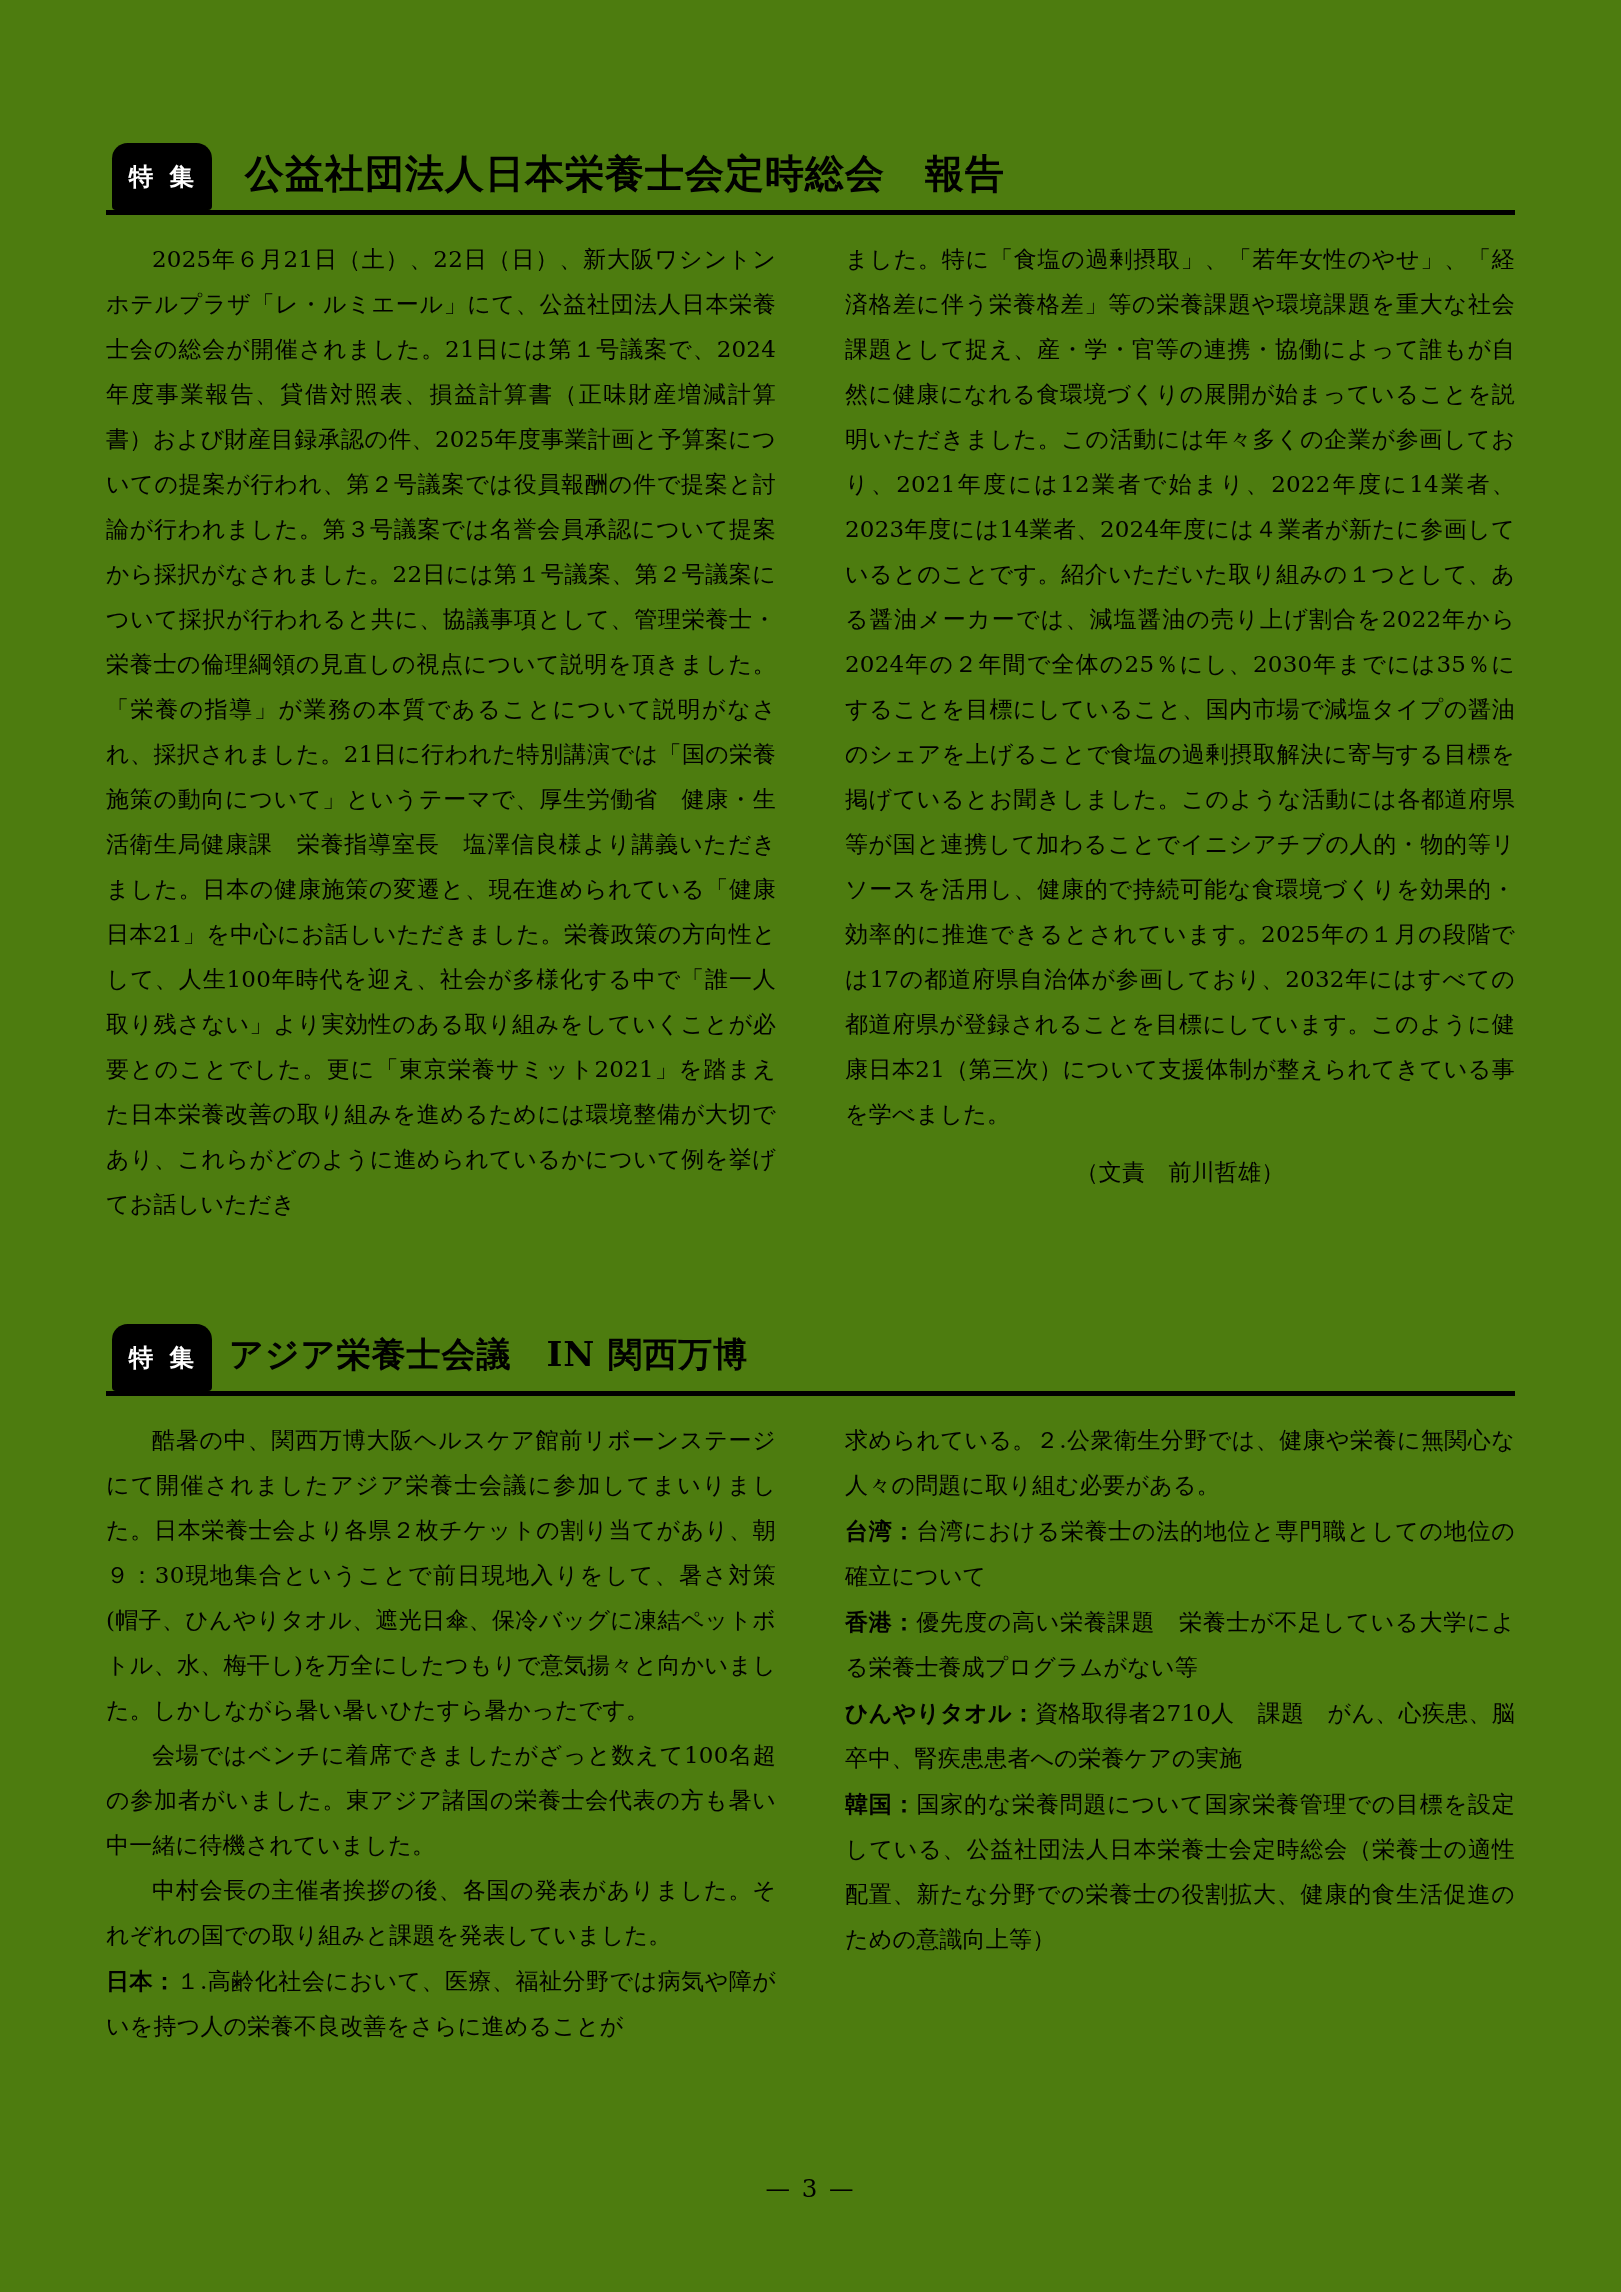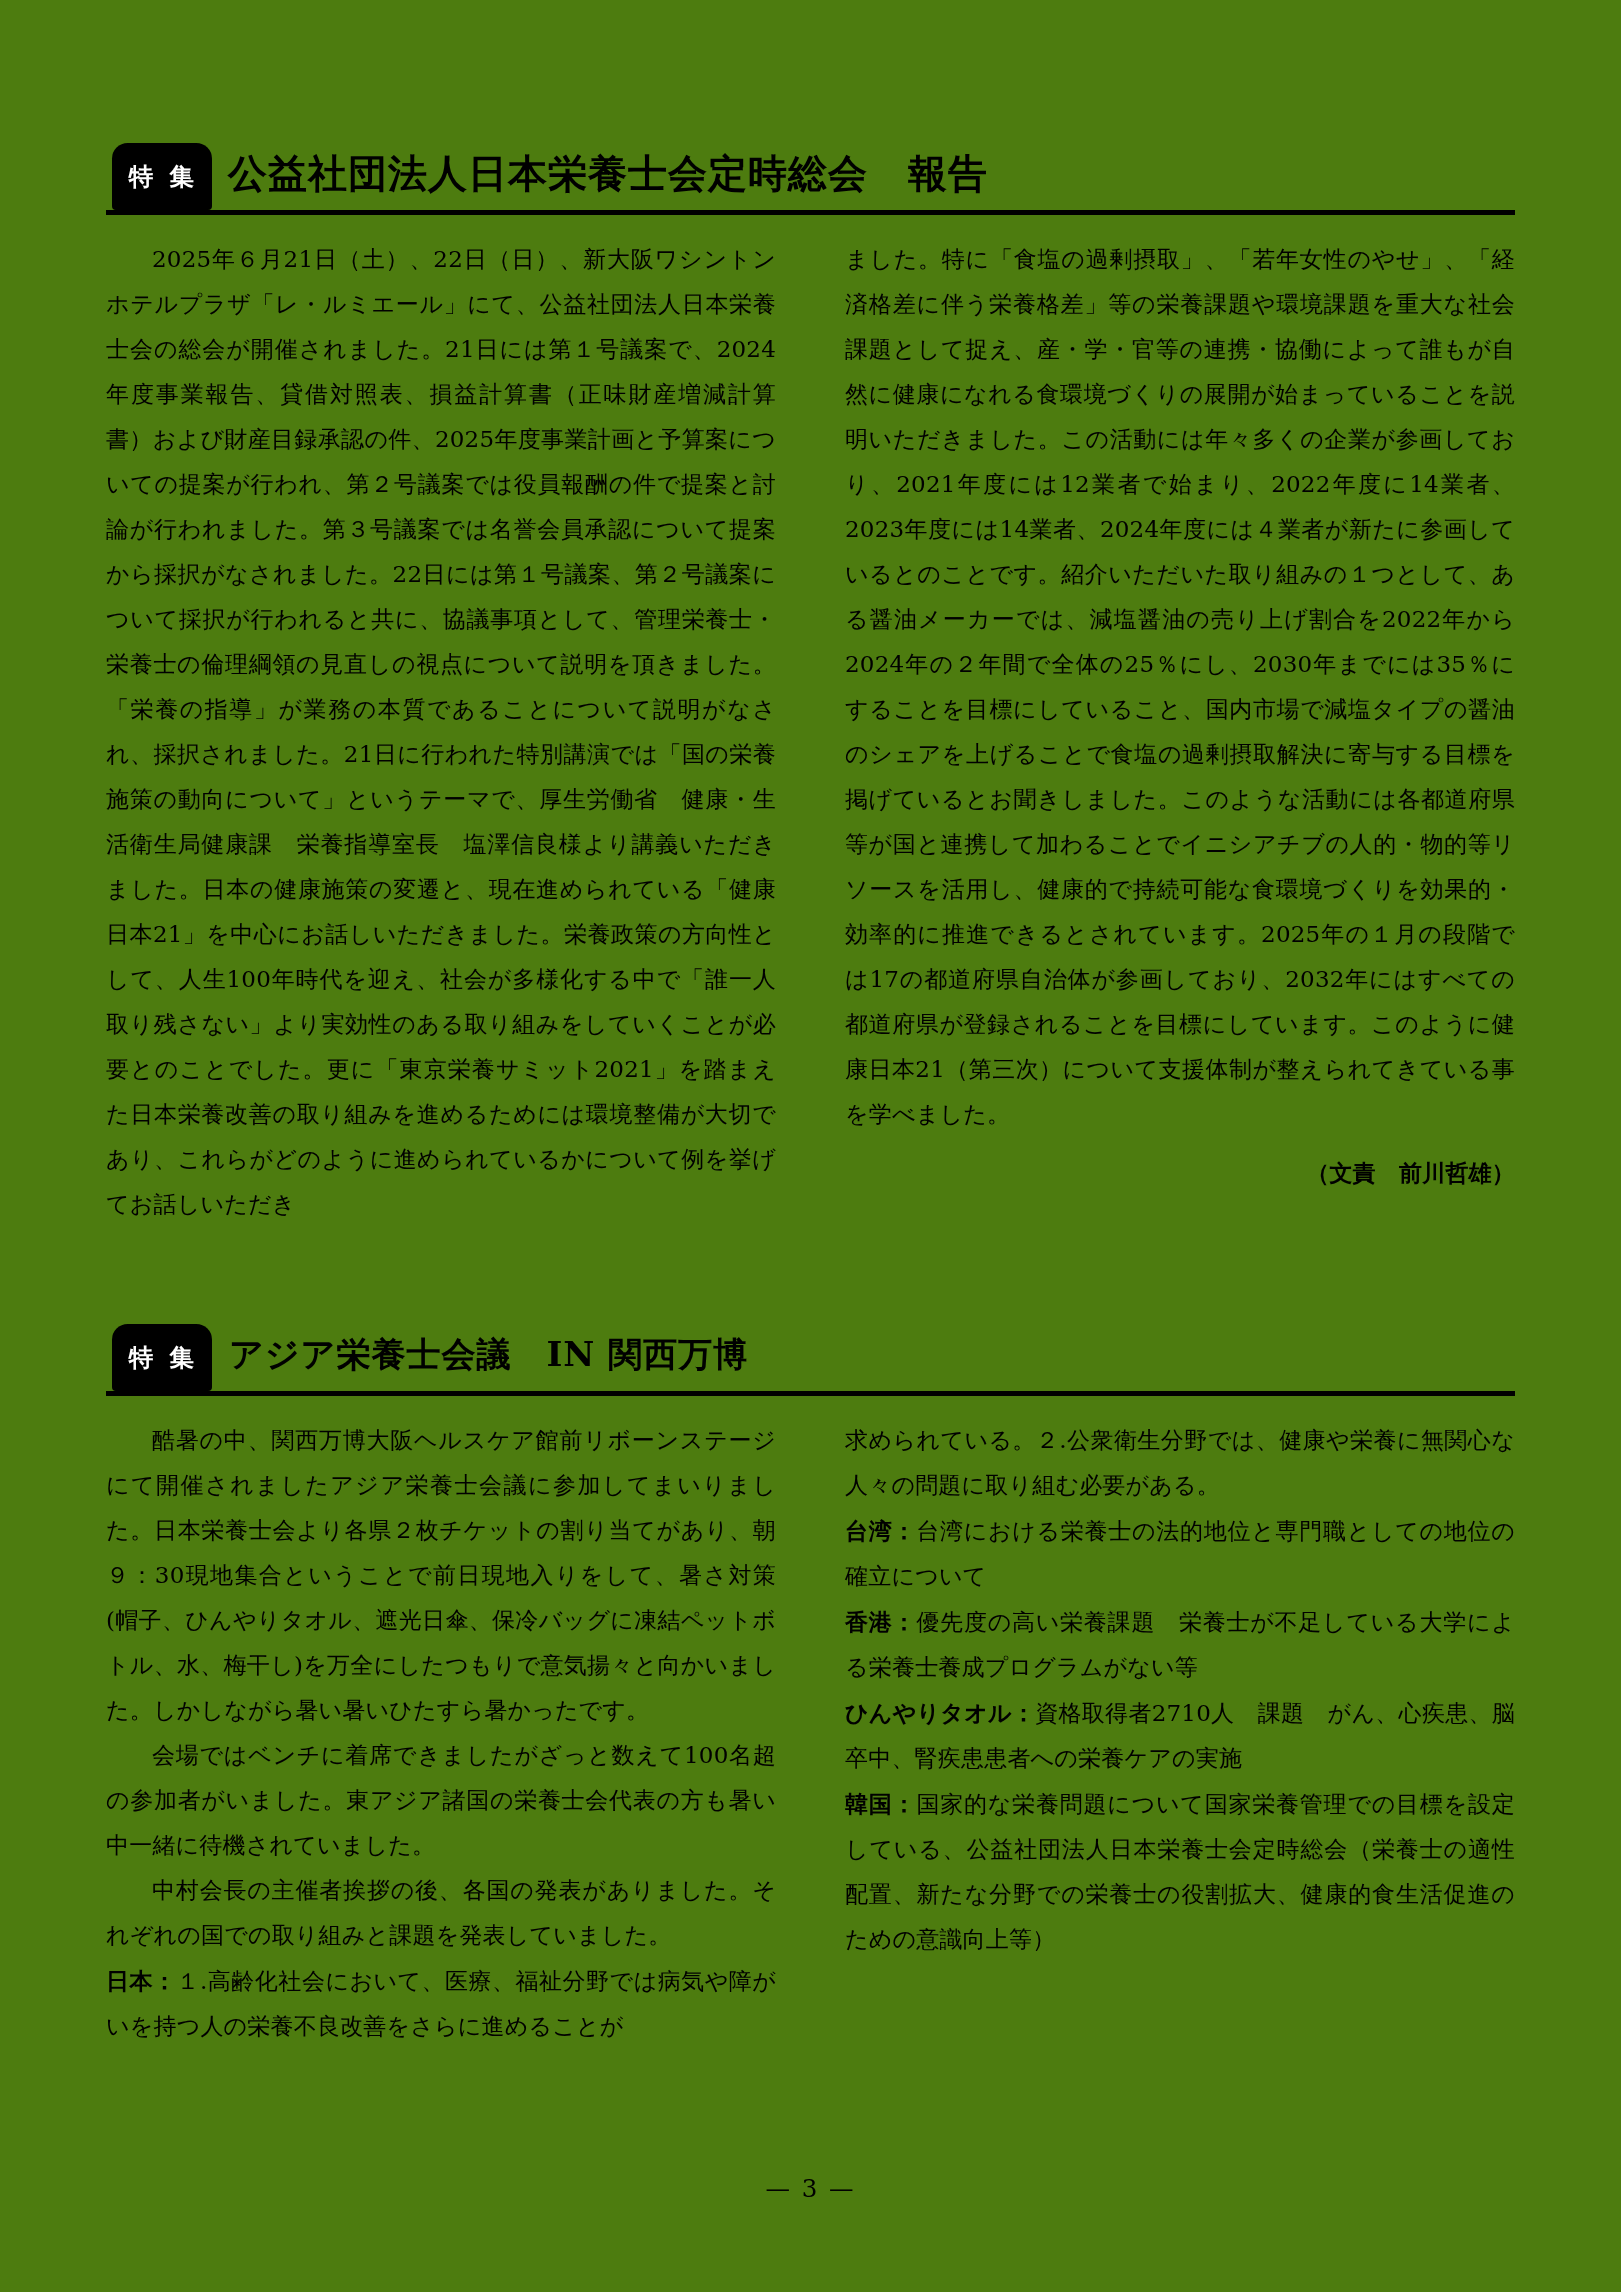--- a/index.html
+++ b/index.html
@@ -51,21 +51,21 @@
     letter-spacing: 3.9px;
     display: flex;
     align-items: center;
     justify-content: center;
     box-sizing: border-box;
     padding-left: 2.9px;
   }
 
   .art-title {
     position: absolute;
-    left: 122px;
+    left: 139px;
     top: 0px;
     height: 73px;
     line-height: 73px;
     font-family: "DejaVu Serif", "Liberation Serif", serif;
     font-weight: bold;
     font-size: 39px;
     letter-spacing: 1px;
     white-space: nowrap;
   }
 
@@ -100,21 +100,21 @@
     font-family: "DejaVu Serif", "Liberation Serif", serif;
     font-size: 23px;
     line-height: 45px;
     text-align: justify;
     text-justify: inter-character;
     letter-spacing: 0.2px;
   }
 
   .col p.indent { text-indent: 2em; }
   .col p.noindent { text-indent: 0; }
-  .col p.sig { text-align: right; margin-top: 13.7px; font-weight: bold; }
+  .col p.sig { text-align: center; margin-top: 13.7px; }
 
   .lead { font-weight: bold; }
 
   
   .page-number {
     position: absolute;
     left: 0;
     right: 0;
     top: 2174px;
     text-align: center;

